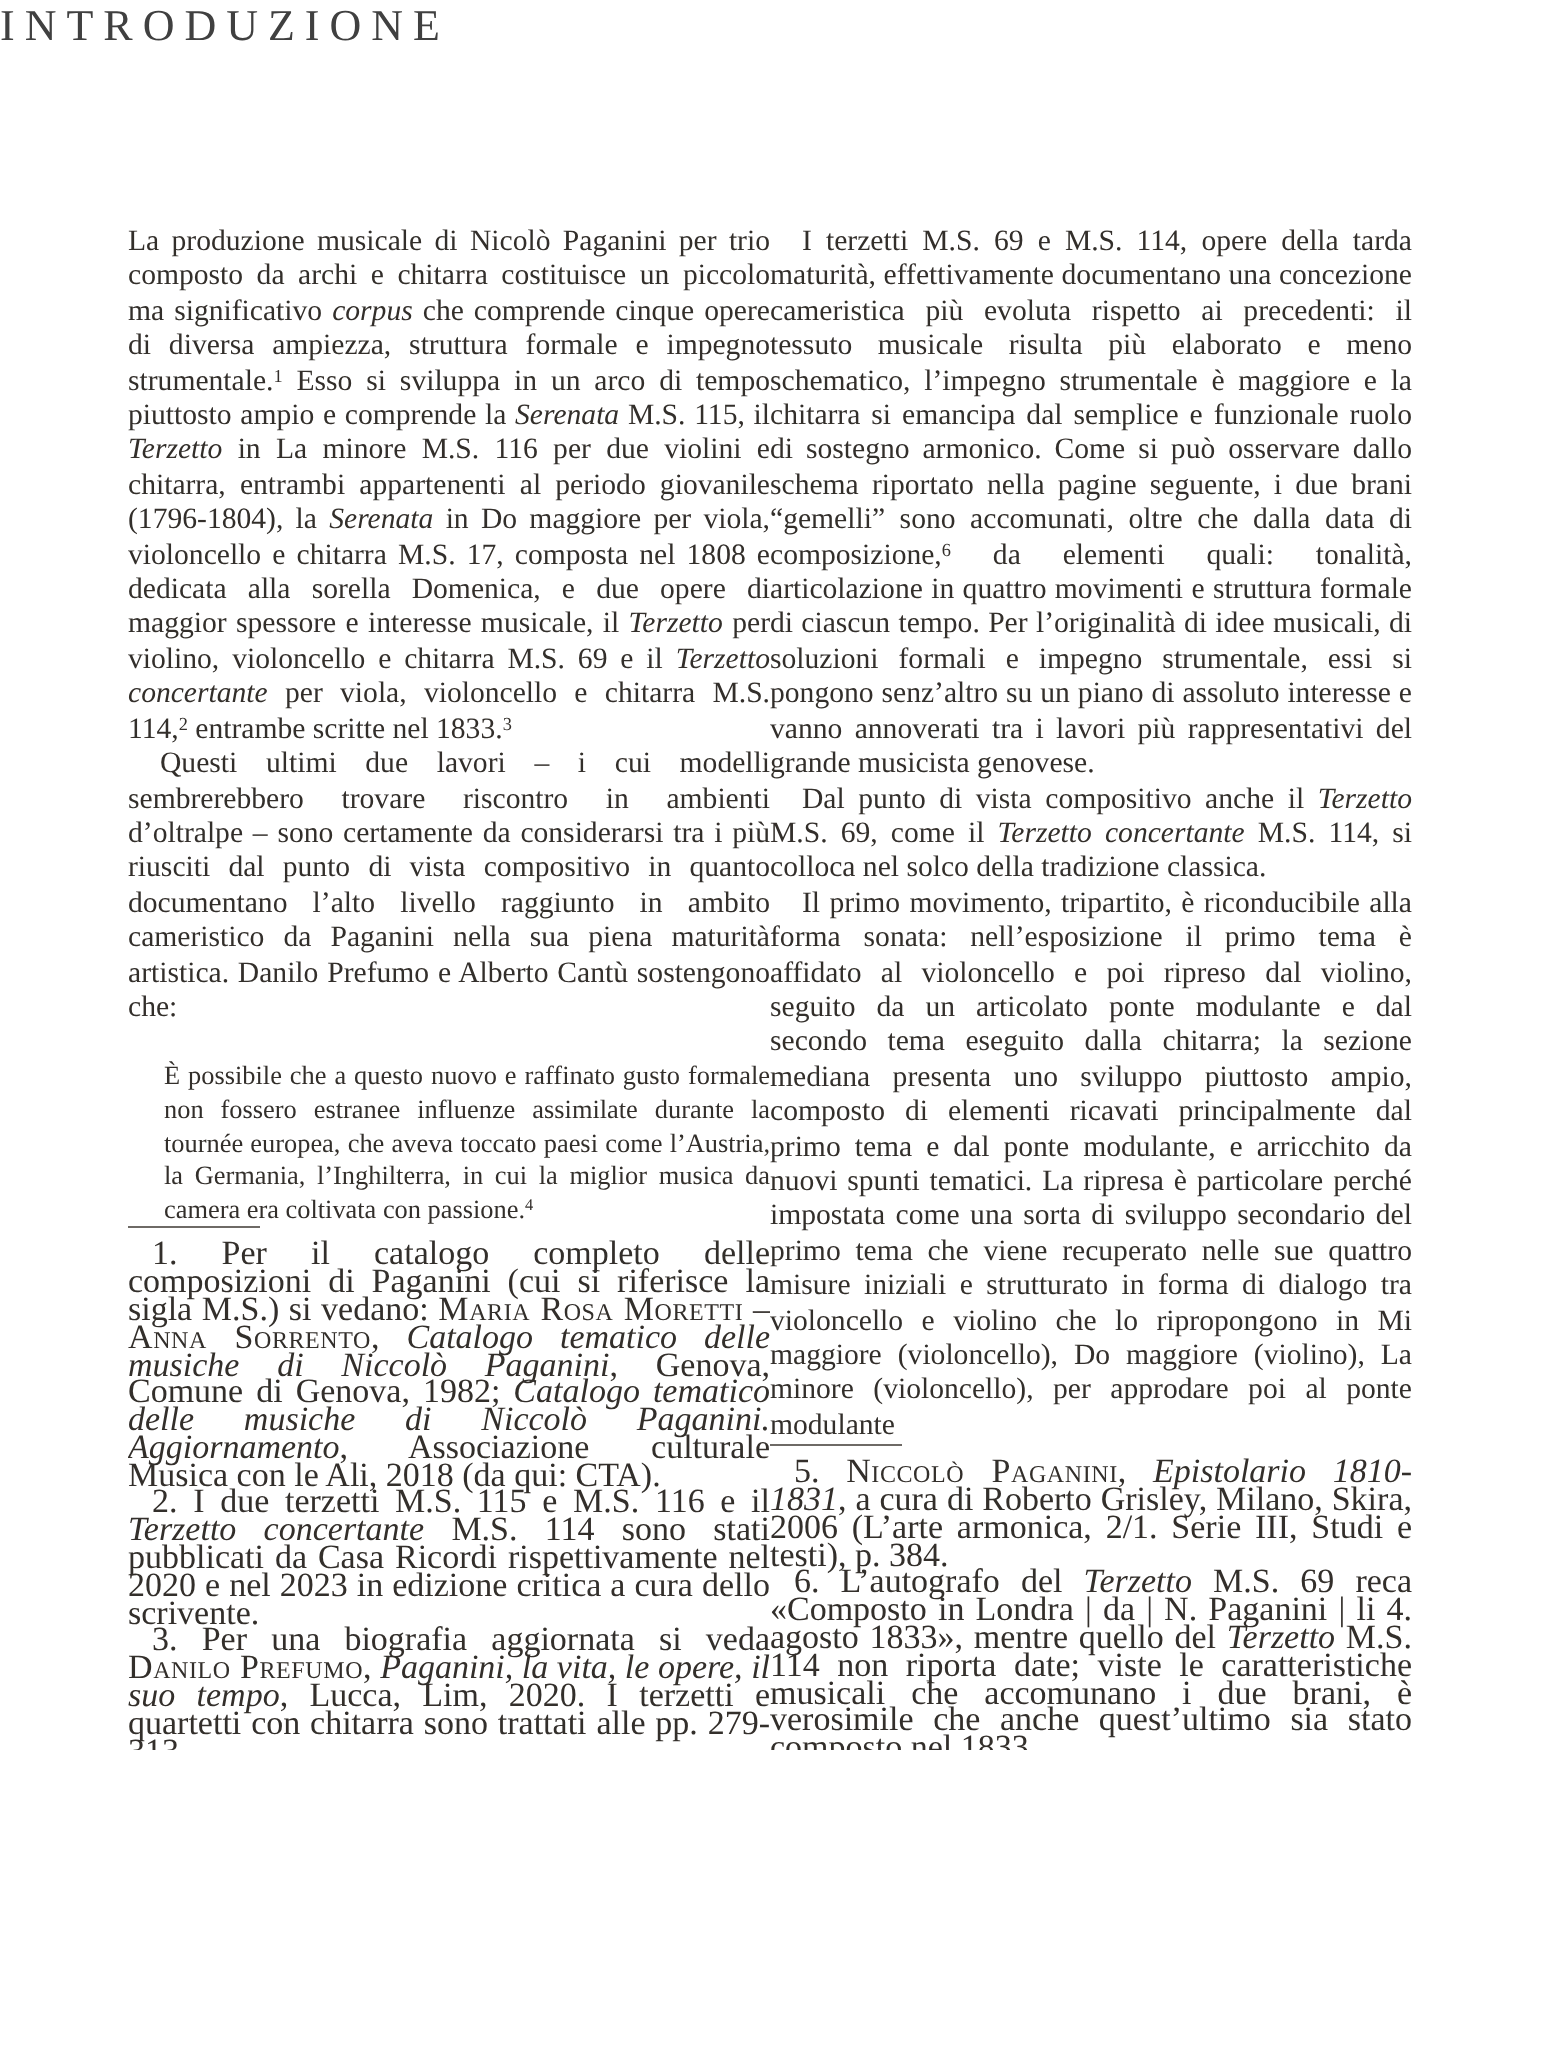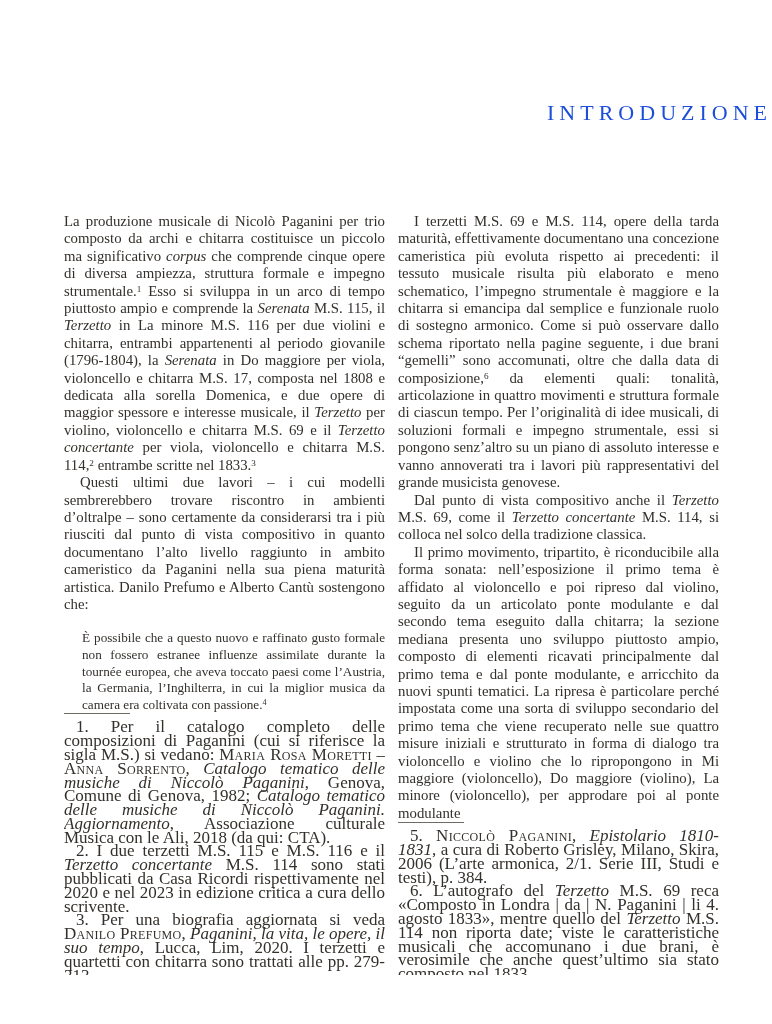--- a/index.html
+++ b/index.html
@@ -7,31 +7,29 @@
     position:relative;
     width:772px;height:1024px;
     background:#ffffff;
     color:#332f2b;
     font-family:"Liberation Serif", serif;
     overflow:hidden;
     box-sizing:border-box;
   }
   .title{
     margin:0;
-    padding-top:100px;
-    text-align:right;
+    text-align:left;
     font-size:22px;
     line-height:26px;
     font-weight:normal;
     letter-spacing:5px;
-    color:#1d4ed8;
+    color:#404040;
   }
   .columns{
     display:flex;
-    gap:13px;
     margin-top:87px;
     padding:0 45px 0 64px;
   }
   .col{
     width:321px;
     height:762px;
     display:flex;
     flex-direction:column;
     overflow:hidden;
     font-size:14.8px;

